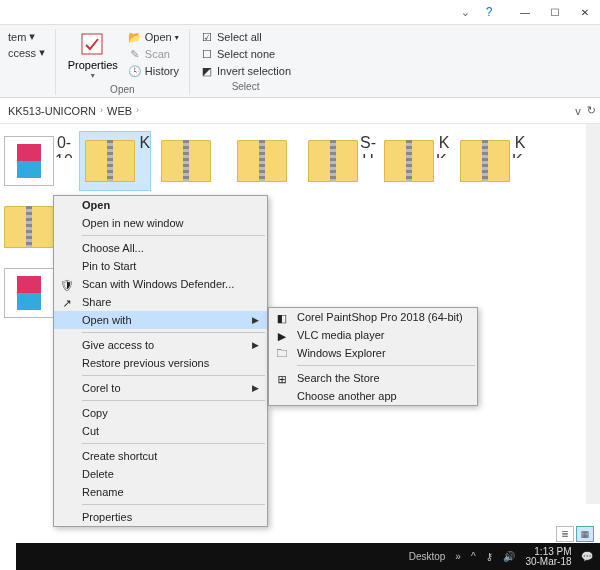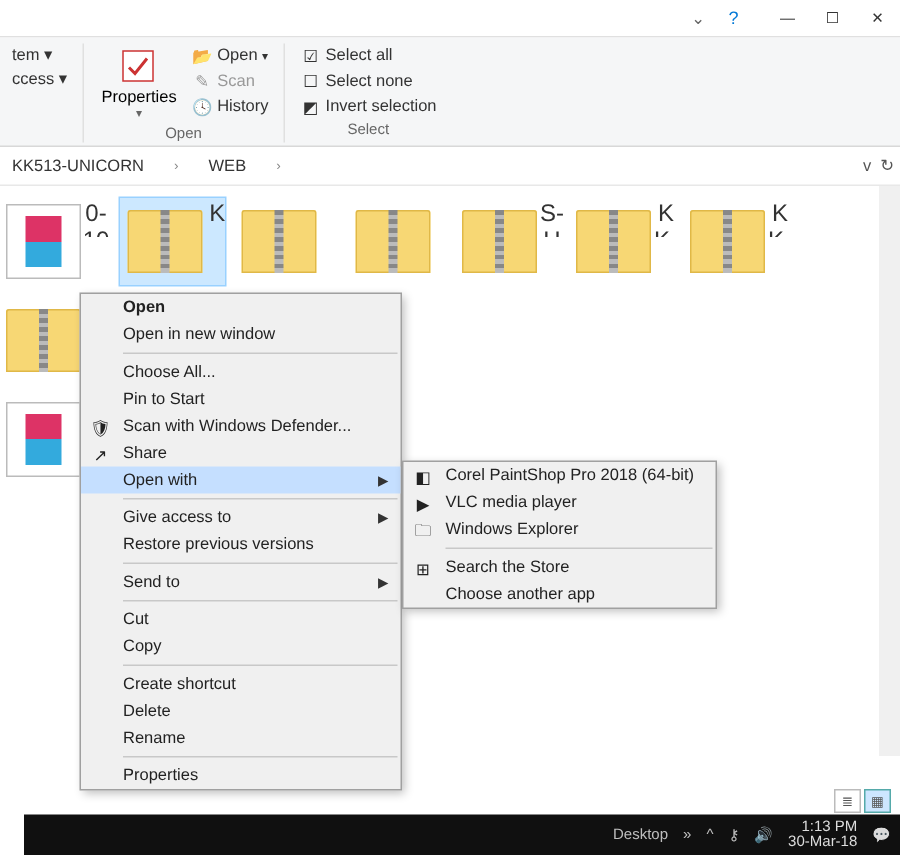--- a/index.html
+++ b/index.html
@@ -14,21 +14,21 @@
 .ribbon-group { border-right: 1px solid #e0e0e0; padding: 0 8px 0 0; margin-right: 8px; display: flex; flex-direction: column; }
 .ribbon-group .caption { font-size: 10px; color: #666; text-align: center; margin-top: 2px; }
 .ribbon-row { display: flex; gap: 4px; align-items: flex-start; }
 .rb-item { display: flex; align-items: center; gap: 3px; color: #333; padding: 1px 2px; }
 .rb-item .icon { width: 14px; height: 14px; display: inline-flex; align-items: center; justify-content: center; }
 .rb-big { display: flex; flex-direction: column; align-items: center; padding: 2px 4px; }
 .rb-big .icon { width: 28px; height: 28px; }
 .rb-side { display: flex; flex-direction: column; gap: 1px; }
 
 .pathbar { display: flex; align-items: center; height: 26px; border-bottom: 1px solid #e8e8e8; padding: 0 4px; }
-.breadcrumb { flex: 1; display: flex; gap: 18px; color: #333; font-size: 11px; padding-left: 4px; }
+.breadcrumb { flex: 1; display: flex; gap: 2px; color: #333; font-size: 11px; padding-left: 4px; }
 .breadcrumb .chev { color: #888; font-size: 9px; margin: 0 2px; }
 .path-icons { display: flex; align-items: center; gap: 6px; color: #555; }
 .search { width: 95px; height: 20px; border: 1px solid #ccc; font-size: 11px; padding: 0 4px; color: #888; margin-left: 6px; }
 
 .content { position: relative; height: 380px; overflow: hidden; border-right: 14px solid #f0f0f0; }
 .files { display: flex; flex-wrap: wrap; gap: 8px 6px; padding: 8px 4px; }
 .tile { width: 70px; display: flex; flex-direction: row; align-items: flex-start; text-align: center; font-size: 16px; color: #333; }
 .tile.selected { background: #cce8ff; outline: 1px solid #99d1ff; }
 .tile .thumb { width: 60px; height: 58px; display: flex; align-items: center; justify-content: center; }
 .tile .label { margin-top: 2px; word-break: break-word; line-height: 1.1; max-height: 24px; overflow: hidden; }
@@ -244,29 +244,29 @@
     <div class="sep"></div>
     <div class="mi">
       <span>Give access to</span>
       <span class="arrow">▶</span>
     </div>
     <div class="mi">
       <span>Restore previous versions</span>
     </div>
     <div class="sep"></div>
     <div class="mi">
-      <span>Send to</span>
+      <span>Corel to</span>
       <span class="arrow">▶</span>
     </div>
     <div class="sep"></div>
     <div class="mi">
+      <span>Copy</span>
+    </div>
+    <div class="mi">
       <span>Cut</span>
-    </div>
-    <div class="mi">
-      <span>Copy</span>
     </div>
     <div class="sep"></div>
     <div class="mi">
       <span>Create shortcut</span>
     </div>
     <div class="mi">
       <span>Delete</span>
     </div>
     <div class="mi">
       <span>Rename</span>

